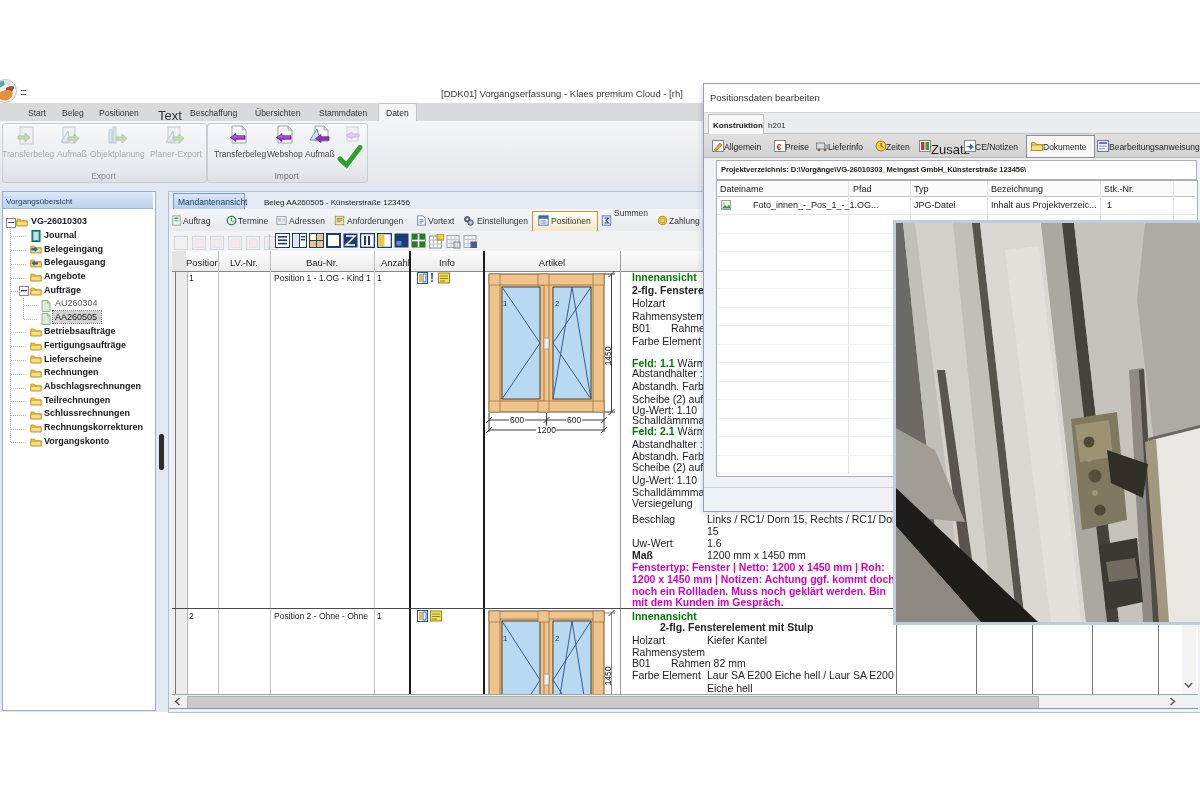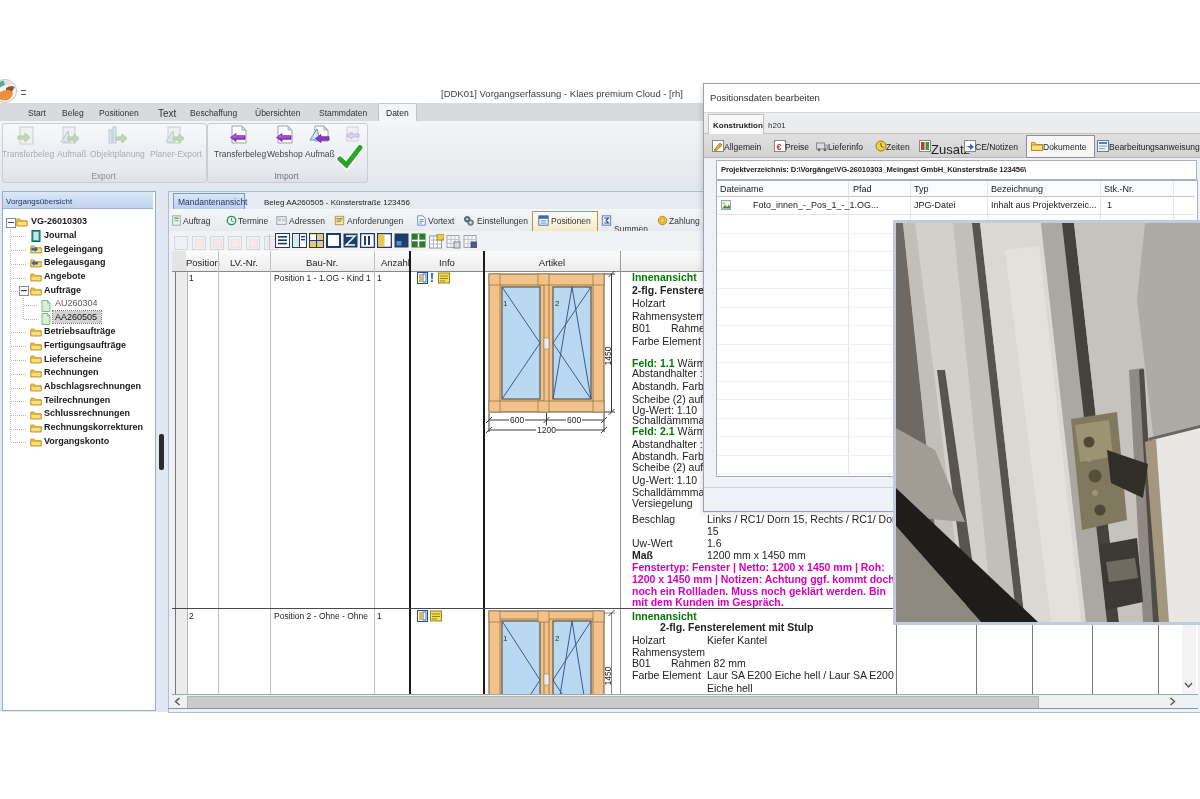--- a/index.html
+++ b/index.html
@@ -17,21 +17,21 @@
 <path d="M13 9 Q18 5.5 21.5 8 L19 13 Q17 10.5 13 11 Z" fill="#a0522d"></path>
 <path d="M11 1.5 Q16 1 19 4 L16 7 Q14 5.5 12 6 Z" fill="#e3e1dd"></path>
 </svg>
 <div class="a" style="left:21px;top:90px;width:5px;height:3px;border-top:1.5px solid #555;border-bottom:1.5px solid #555;"></div>
 <div class="a nw" style="left:441px;top:88px;font-size:9.5px;color:#3c3c3c;">[DDK01] Vorgangserfassung - Klaes premium Cloud - [rh]</div>
 
 <div class="a" style="left:0;top:103px;width:703px;height:18px;background:#d8dade;border-bottom:1px solid #c6c9ce;"></div>
 <div class="a nw" style="left:28px;top:108px;color:#333;font-size:8.5px;">Start</div>
 <div class="a nw" style="left:62px;top:108px;color:#333;font-size:8.5px;">Beleg</div>
 <div class="a nw" style="left:99px;top:108px;color:#333;font-size:8.5px;">Positionen</div>
-<div class="a nw" style="left:158px;top:108px;color:#333;font-size:10px;">Text</div>
+<div class="a nw" style="left:158px;top:108px;color:#333;font-size:13px;">Text</div>
 <div class="a nw" style="left:190px;top:108px;color:#333;font-size:8.5px;">Beschaffung</div>
 <div class="a nw" style="left:255px;top:108px;color:#333;font-size:8.5px;">Übersichten</div>
 <div class="a nw" style="left:319px;top:108px;color:#333;font-size:8.5px;">Stammdaten</div>
 <div class="a" style="left:378px;top:103px;width:37px;height:19px;background:#f5f6f8;border:1px solid #c0c3c8;border-bottom:none;border-radius:2px 2px 0 0;"></div>
 <div class="a nw" style="left:386px;top:108px;color:#222;font-size:8.5px;">Daten</div>
 
 <div class="a" style="left:0;top:121px;width:703px;height:62px;background:linear-gradient(#f3f5f7,#e5e8ec);border-bottom:1px solid #b9bdc3;"></div>
 
 <div class="a" style="left:2px;top:123px;width:203px;height:58px;border:1px solid #c9ced5;border-radius:3px;background:linear-gradient(#f6f8fa,#e8ebef 75%,#dde1e6);"></div>
 <div class="a nw" style="left:0px;top:171px;width:207px;text-align:center;color:#8b9097;font-size:8.5px;">Export</div>
@@ -262,21 +262,21 @@
       <rect x="1" y="1" width="11" height="11" fill="#fff" stroke="#2a5a9a"></rect>
       <rect x="1" y="1" width="11" height="3.5" fill="#3a6ab0"></rect>
       <rect x="3" y="6.5" width="7" height="1" fill="#3a6ab0"></rect>
       <rect x="3" y="9" width="7" height="1" fill="#3a6ab0"></rect>
     </svg>
     <div class="a nw" style="left:551px;top:216px;color:#333;font-size:8.5px;">Positionen</div>
     <svg class="a" style="left:601px;top:215px" width="11" height="11" viewBox="0 0 13 13">
       <rect x="1.5" y="1" width="10" height="11" fill="#eaf0fa" stroke="#4a6ca8"></rect>
       <path d="M4 3.5 L9 3.5 L6 6.5 L9 9.5 L4 9.5" fill="none" stroke="#2a4a88" stroke-width="1.2"></path>
     </svg>
-    <div class="a nw" style="left:614px;top:224px;color:#333;font-size:8.5px;">Summen</div>
+    <div class="a nw" style="left:614px;top:208px;color:#333;font-size:8.5px;">Summen</div>
     <svg class="a" style="left:657px;top:215px" width="11" height="11" viewBox="0 0 13 13">
       <circle cx="6.5" cy="6.5" r="5" fill="#f2cc4a" stroke="#a8821e"></circle>
       <circle cx="6.5" cy="6.5" r="3" fill="none" stroke="#caa026"></circle>
     </svg>
     <div class="a nw" style="left:669px;top:216px;color:#333;font-size:8.5px;">Zahlung</div>
 
 <div class="a" style="left:169px;top:231px;width:1029px;height:20px;background:#f0f2f4;border-bottom:1px solid #c9cdd3;"></div>
 <div class="a" style="left:174px;top:236px;width:12px;height:12px;border:1px solid #d3d8dc;background:#eef0f2;">
       <div style="margin:2px;width:7px;height:7px;border:1px solid #edf0f2;background:transparent;"></div>
     </div>

